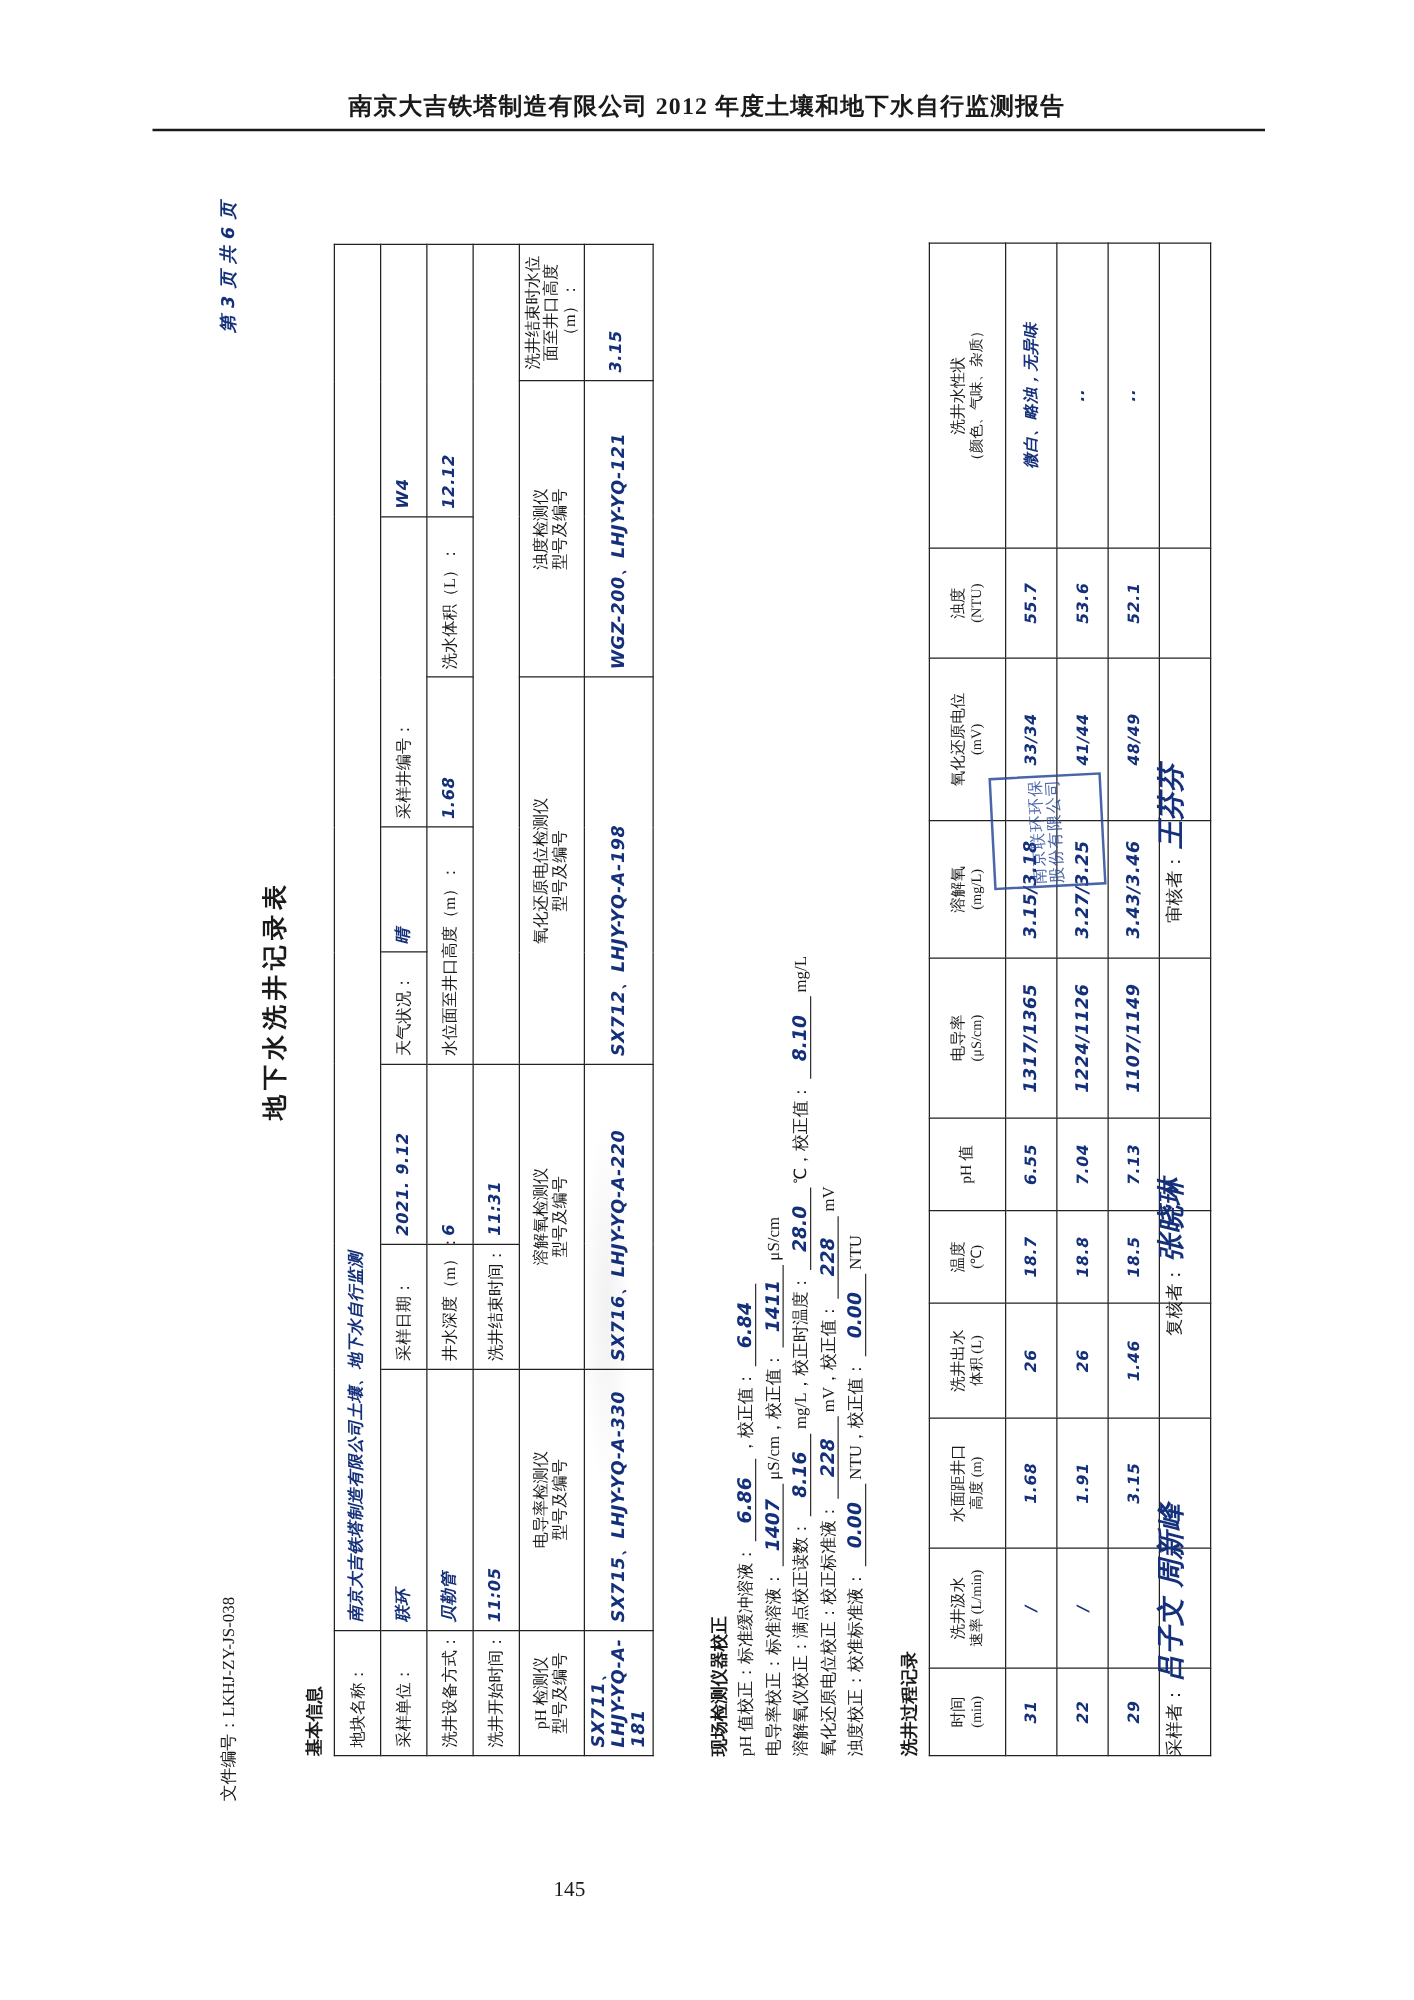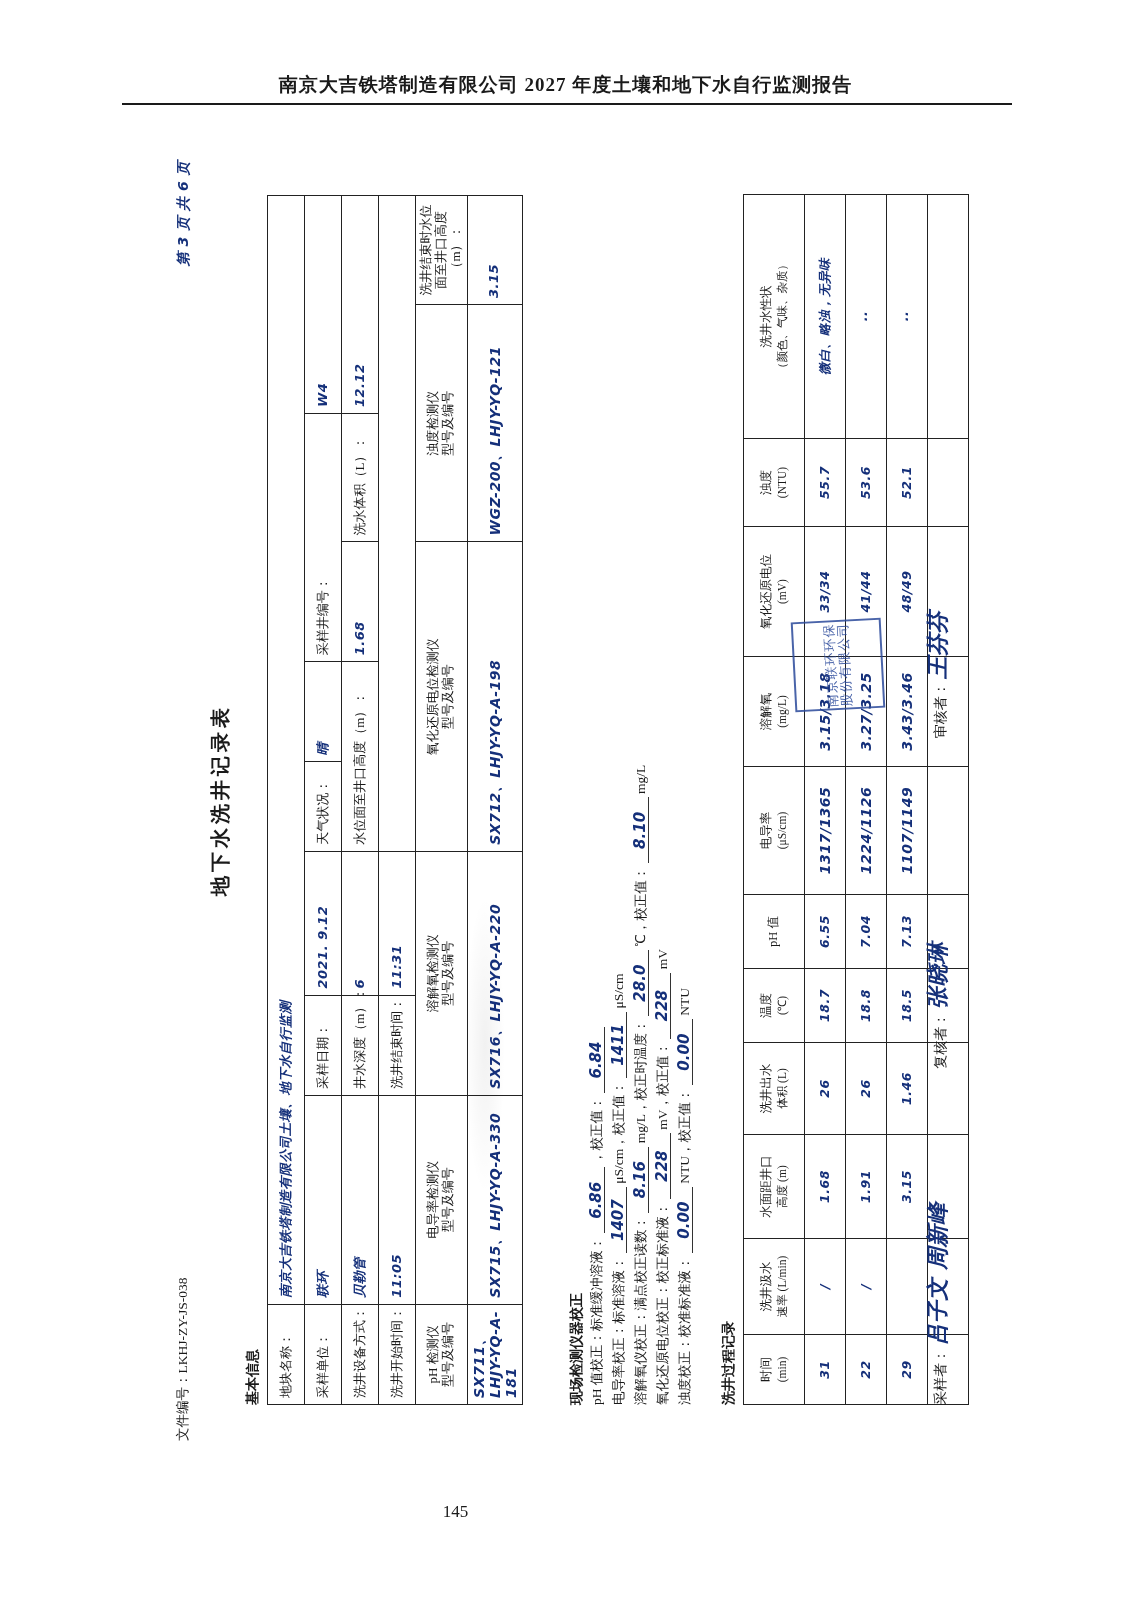--- a/index.html
+++ b/index.html
@@ -201,21 +201,21 @@
     top: 300px;
     width: 300px;
     height: 40px;
     background: radial-gradient(ellipse at center, rgba(0,0,0,0.055), rgba(0,0,0,0) 70%);
     pointer-events: none;
   }
 </style>
 </head>
 <body>
 
-<div class="page-header">南京大吉铁塔制造有限公司 2027 年度土壤和地下水自行监测报告</div>
+<div class="page-header">南京大吉铁塔制造有限公司 2012 年度土壤和地下水自行监测报告</div>
 <div class="header-rule"></div>
 
 <div class="rot-wrap">
   <div class="form">
 
     <div class="smudge"></div>
 
     <div class="doc-no">
       <span>文件编号：</span><span>LKHJ-ZY-JS-038</span>
     </div>

